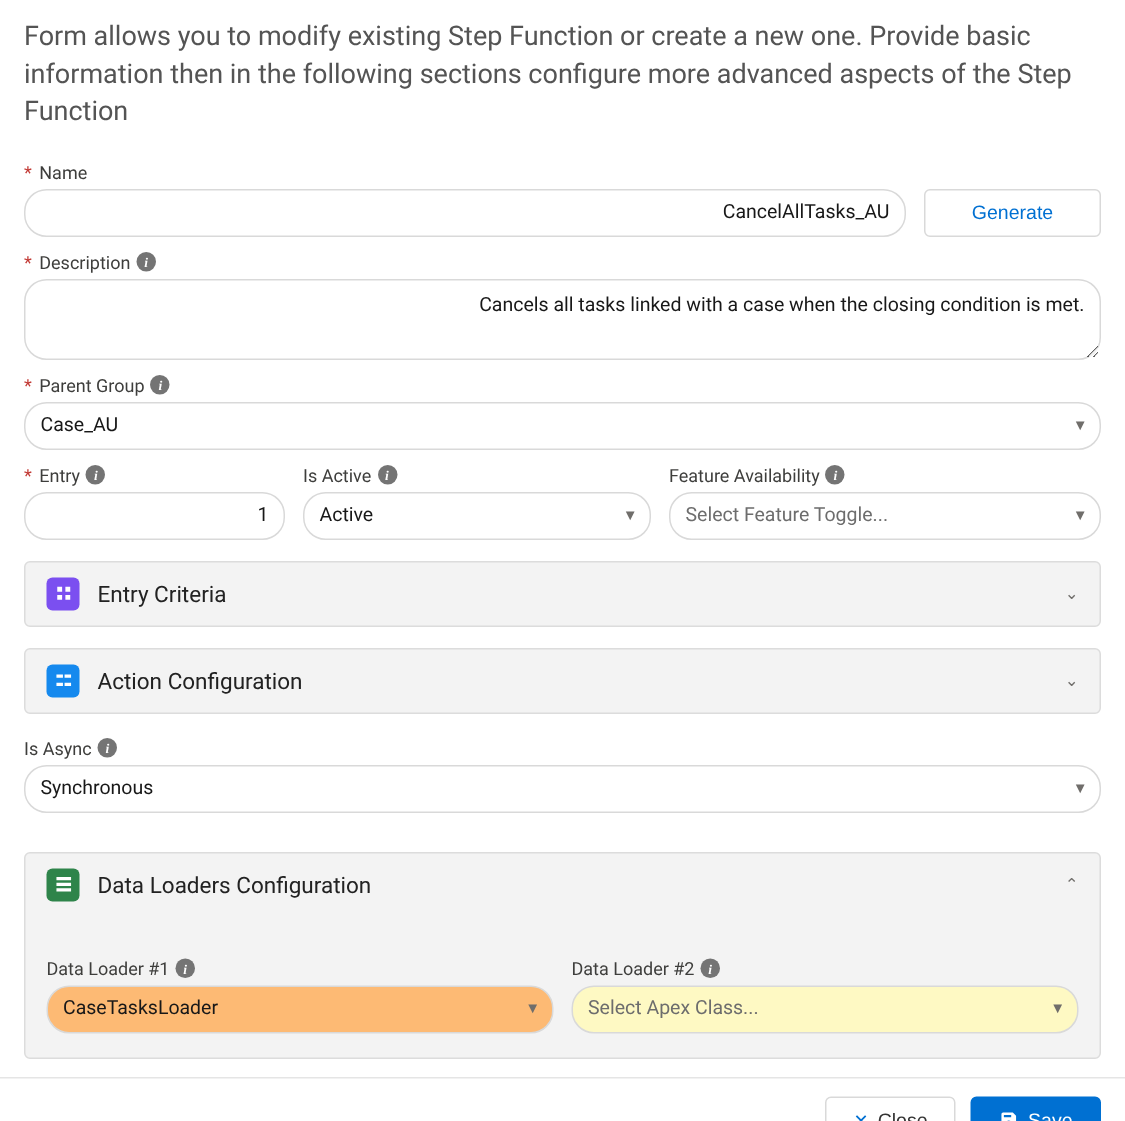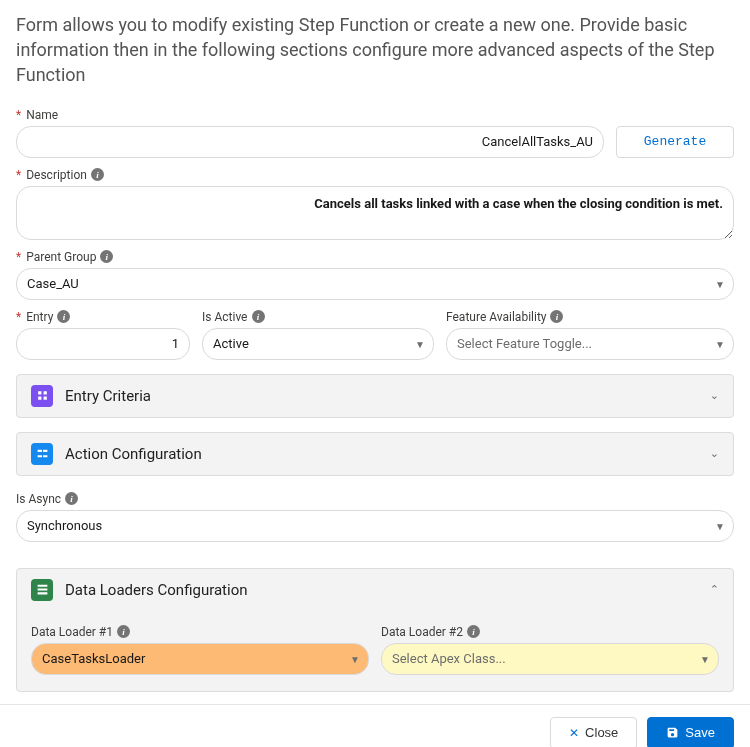--- a/index.html
+++ b/index.html
@@ -90,21 +90,20 @@
     width: 100%;
     font-family: inherit;
   }
   input.control { outline: none; }
   textarea.control {
     height: 54px;
     padding: 8px 10px;
     resize: vertical;
     outline: none;
     line-height: 1.4;
-    font-weight: bold;
   }
   .btn {
     height: 32px;
     border: 1px solid #d9d9d9;
     background: #fff;
     border-radius: 4px;
     padding: 0 18px;
     font-size: 13px;
     display: inline-flex;
     align-items: center;
@@ -113,21 +112,21 @@
     color: #0070d2;
   }
   .btn-neutral { color: #0070d2; }
   .btn-brand {
     background: #0070d2;
     border-color: #0070d2;
     color: #fff;
   }
   .btn-close-text { color: #333; }
   .generate-wrap { width: 118px; flex: none; }
-  .generate-wrap .btn { width: 100%; justify-content: center; font-family: Liberation Mono, monospace; }
+  .generate-wrap .btn { width: 100%; justify-content: center; }
   .name-field { flex: 1; }
   .select-like {
     background: #fff;
     position: relative;
     color: #181818;
     padding-right: 28px;
   }
   .select-like.placeholder { color: #6d6d6d; }
   .select-caret {
     position: absolute;
@@ -169,21 +168,21 @@
   .panel-icon.purple { background: #7b4ff0; }
   .panel-icon.blue   { background: #1589ee; }
   .panel-icon.green  { background: #2e844a; }
   .panel-chevron {
     color: #706e6b;
     font-size: 11px;
   }
   .panel-body {
     padding: 6px 14px 16px 14px;
   }
-  .panel-body .field-row { margin-top: 8px; }
+  .panel-body .field-row { margin-top: 22px; }
   .footer {
     padding: 12px 16px 14px 16px;
     display: flex;
     justify-content: flex-end;
     gap: 10px;
   }
   .footer .btn { color: #181818; }
   .footer .btn.btn-brand { color: #fff; }
   .icon-x::before { content: "✕"; font-size: 12px; color: #0070d2; }
   .icon-save { display:inline-flex; }

